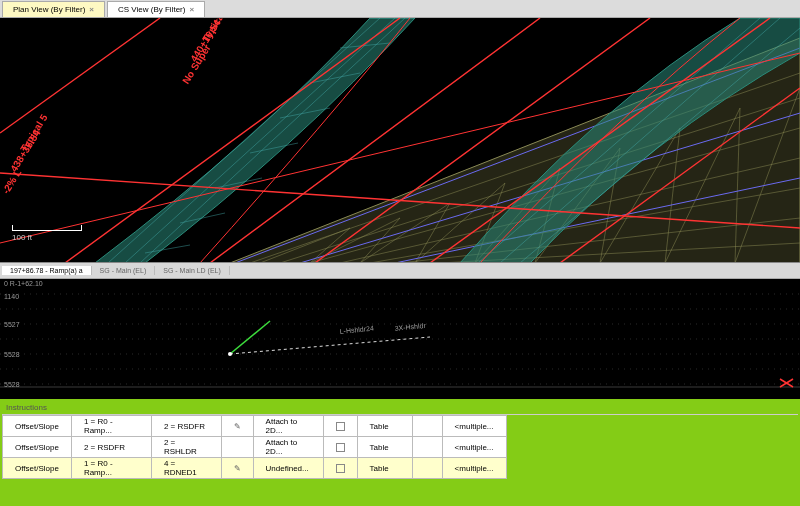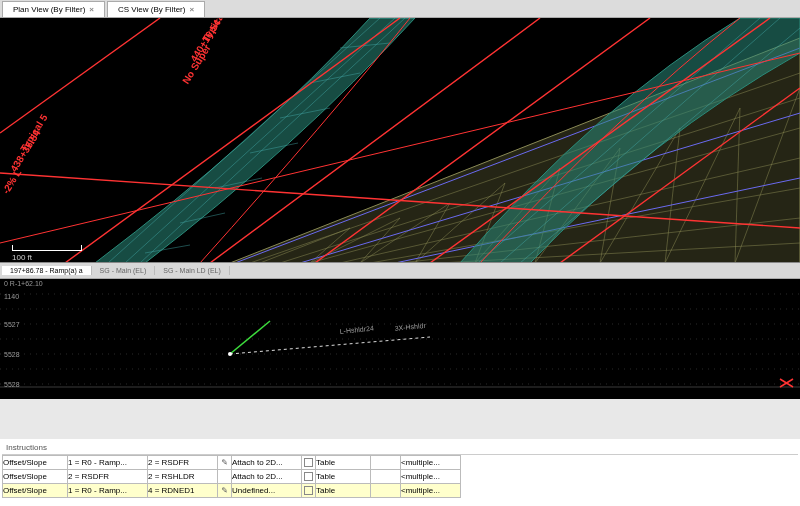--- a/index.html
+++ b/index.html
@@ -26,33 +26,33 @@
   background: #ffffff;
   border: 1px solid #aaa;
   border-bottom: none;
   margin-right: 2px;
   font-size: 8px;
   height: 16px;
   display: flex;
   align-items: center;
   gap: 4px;
 }
-.tab.active { background: #ffffff; }
+.tab.active { background: #fef9c3; }
 .tab-close { color: #888; font-weight: bold; cursor: pointer; }
 .plan-view {
   height: 245px;
   background: #000;
   position: relative;
   overflow: hidden;
   border-bottom: 1px solid #888;
 }
 .scale-bar {
   position: absolute;
   left: 12px;
-  bottom: 0;
+  bottom: 20px;
   color: #ccc;
   font-size: 8px;
 }
 .scale-line {
   width: 70px;
   height: 6px;
   border-left: 1px solid #fff;
   border-right: 1px solid #fff;
   border-bottom: 1px solid #fff;
   margin-bottom: 2px;
@@ -86,37 +86,36 @@
   position: relative;
   overflow: hidden;
 }
 .section-label {
   position: absolute;
   color: #999;
   font-size: 7px;
 }
 .props-area {
   flex: 1;
-  background: #ffffff;
+  background: #84cc16;
   padding: 2px;
-  margin-top: 40px;
 }
 .props-header {
   font-size: 8px;
   color: #555;
   padding: 2px 4px;
   border-bottom: 1px solid #ccc;
 }
 .props-table {
   border-collapse: collapse;
   font-size: 8px;
 }
 .props-table td {
   border: 1px solid #bbb;
-  padding: 1px 0;
+  padding: 1px 12px;
   background: #fff;
   height: 14px;
 }
 .props-table tr.hl td { background: #ffffcc; }
 .pencil-cell {
   width: 14px;
   text-align: center;
   color: #666;
 }
 .chk-cell { width: 14px; text-align: center; }

